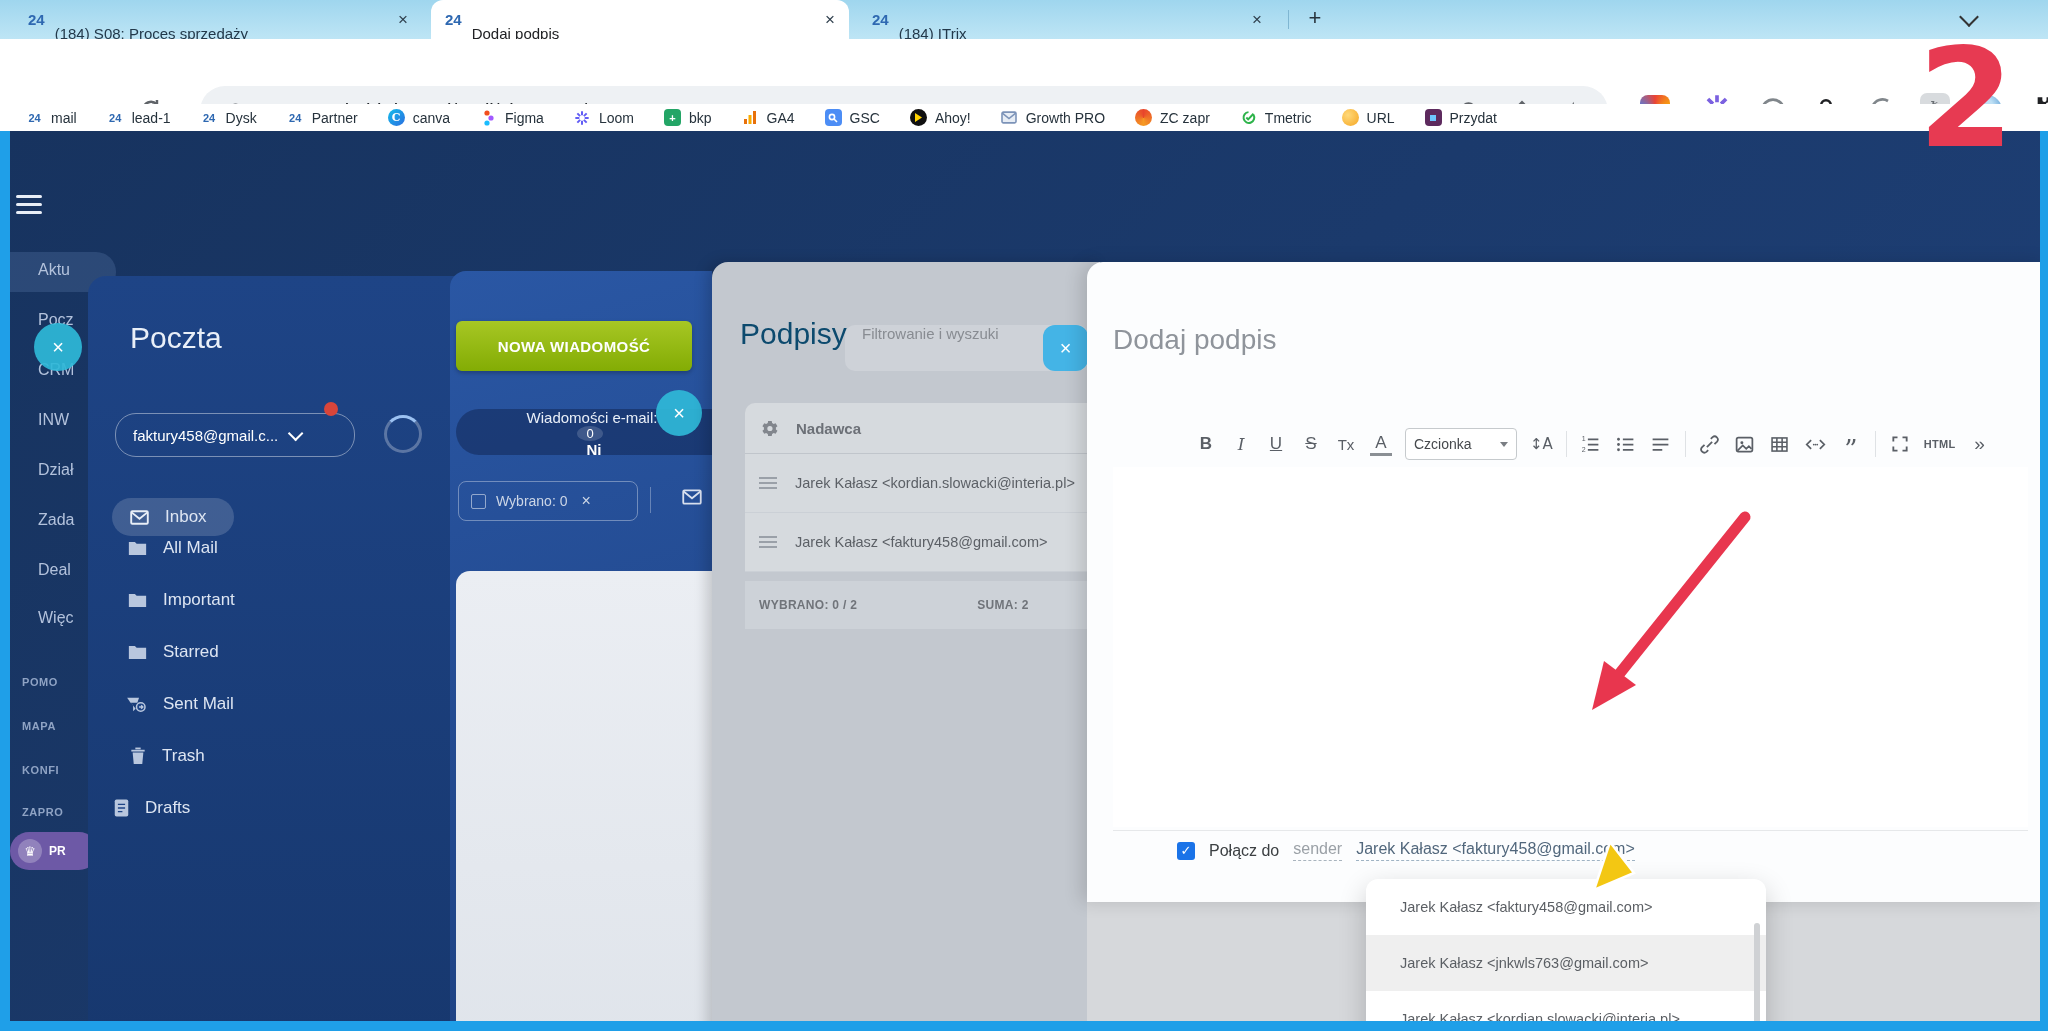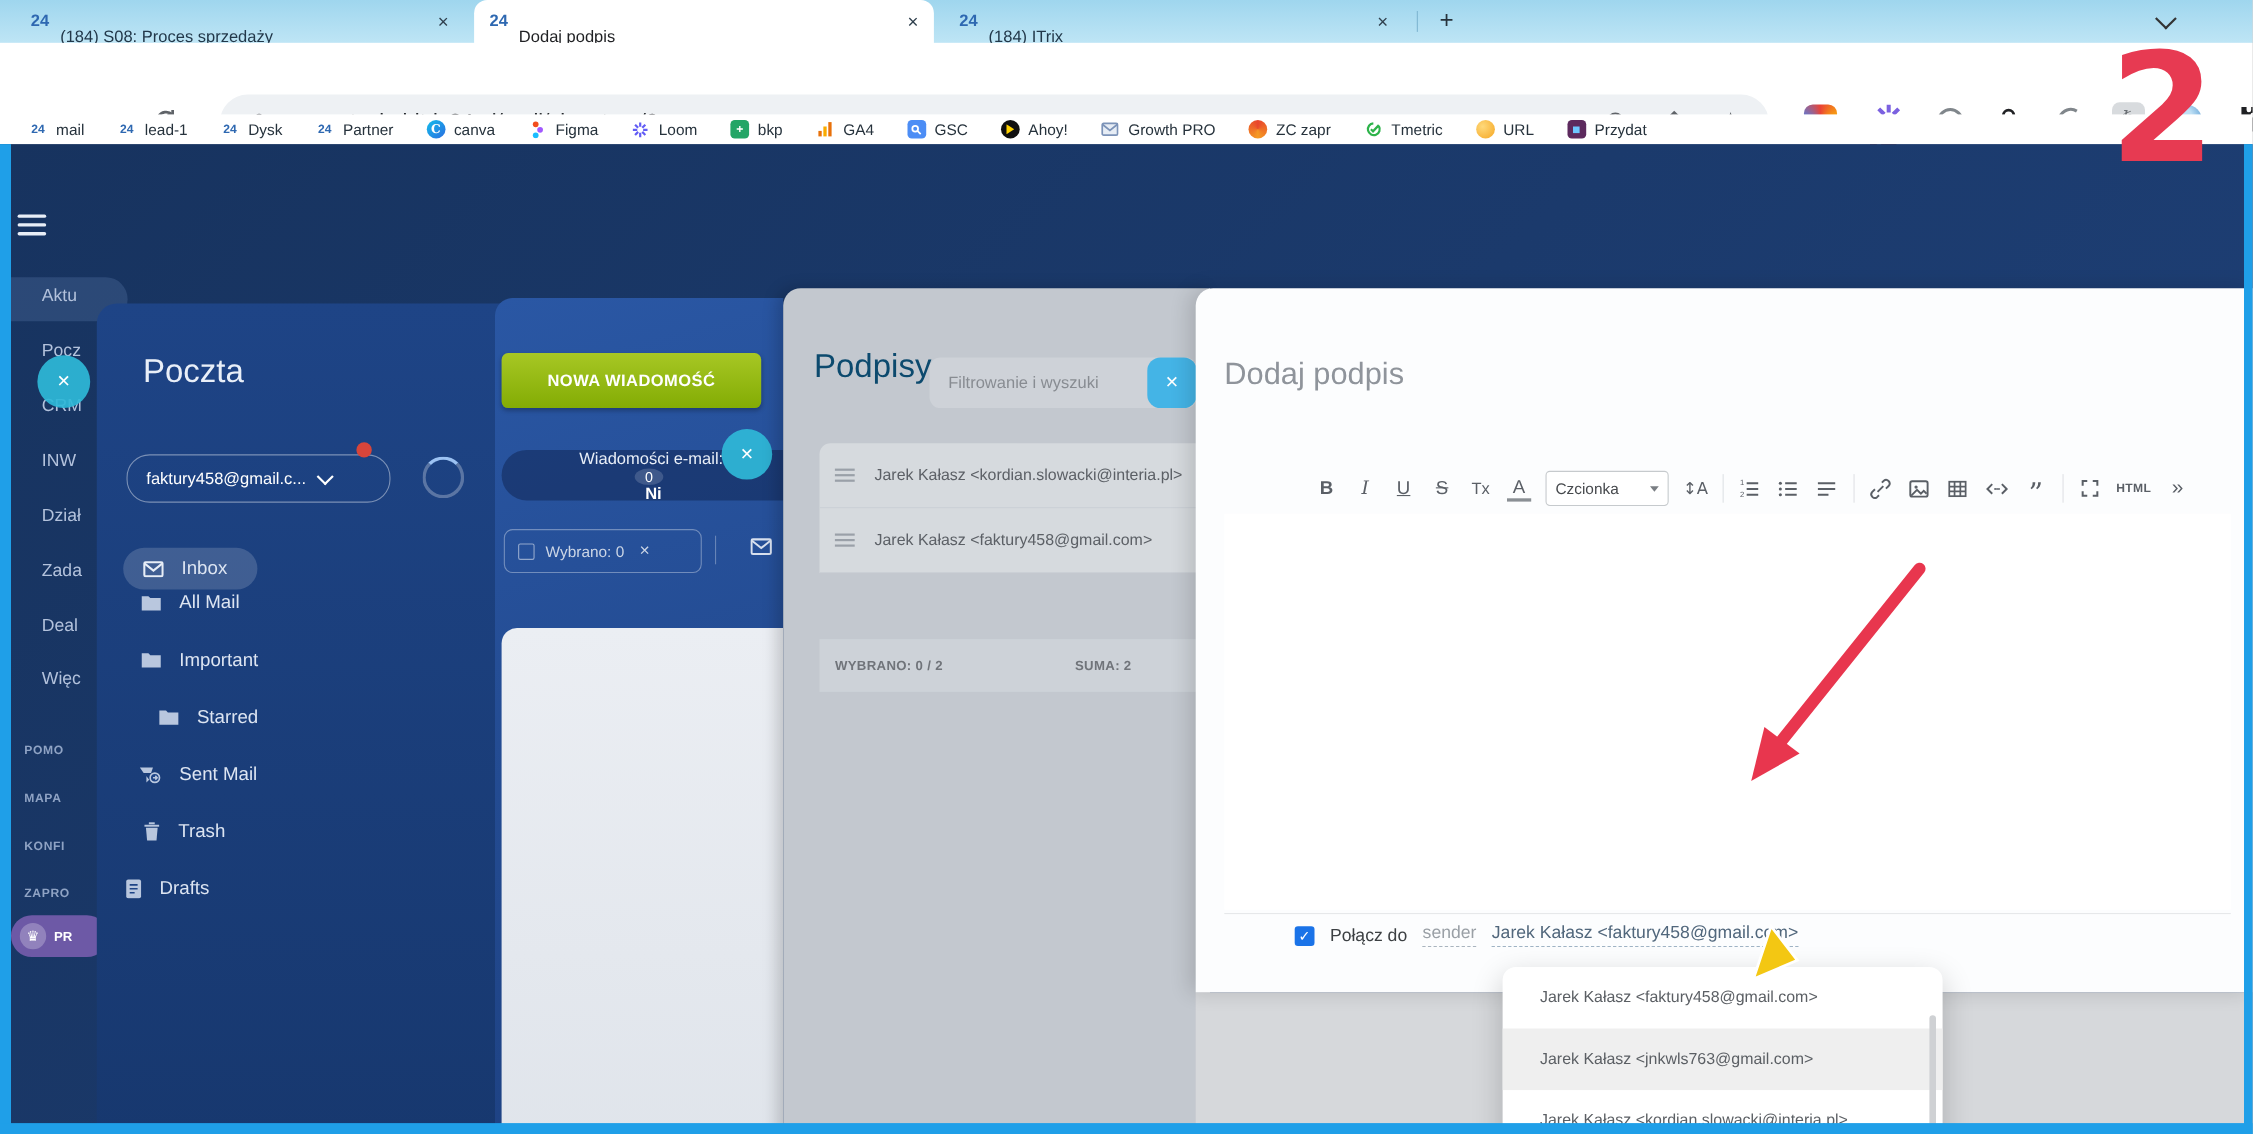--- a/index.html
+++ b/index.html
@@ -77,21 +77,21 @@
   #selchip{left:8px;top:210px;width:178px;height:38px;border:1px solid rgba(255,255,255,.35);
            border-radius:8px;display:flex;align-items:center;color:#ccd6e6;font-size:14px;}
   #listarea{left:6px;top:300px;width:256px;height:591px;border-radius:14px 0 0 0;
             background:linear-gradient(#ebeef3,#dde2e9);}
 
   
   #podpisy{left:712px;top:131px;width:388px;height:900px;background:#c3c8cf;z-index:4;
            border-radius:16px 0 0 0;box-shadow:-5px 0 14px rgba(0,0,0,.18);overflow:hidden;}
   #podpisy .title{font-size:30px;font-weight:300;color:#0c4a6e;}
   #filterbox{left:133px;top:63px;width:243px;height:46px;border-radius:10px;background:#ced2d8;
-             display:flex;align-items:center;overflow:hidden;}
+             display:flex;overflow:hidden;}
   #filterx{left:331px;top:63px;width:45px;height:46px;border-radius:12px;background:#44b4e6;
            color:#fff;font-size:20px;display:flex;align-items:center;justify-content:center;}
   #sigtable{left:33px;top:141px;width:355px;background:#d6dade;border-radius:10px 0 0 0;}
   .sigheader{height:50px;display:flex;align-items:center;gap:18px;color:#6c7077;font-size:15px;
              font-weight:bold;border-bottom:1px solid #c0c5cb;}
   .sigrow{height:58px;display:flex;align-items:center;gap:18px;color:#5c6066;font-size:14.5px;
           border-bottom:1px solid #cbd0d6;white-space:nowrap;overflow:hidden;}
   .rowbars span{display:block;width:18px;height:2px;background:#9aa0a8;margin:3px 0;}
   #sigfooter{left:33px;top:319px;width:355px;height:48px;background:#cdd2d8;display:flex;
              align-items:center;font-size:12px;font-weight:bold;color:#70747a;letter-spacing:.3px;}
@@ -387,21 +387,21 @@
             <path d="M1 2h7l2 2h11v13H1z"></path>
           </svg>
         <span>All Mail</span>
       </div>
       <div class="abs folder" style="left:40px;top:314px;">
         <svg class="ic" width="19" height="16" viewBox="0 0 22 18" fill="#b9c7de">
             <path d="M1 2h7l2 2h11v13H1z"></path>
           </svg>
         <span>Important</span>
       </div>
-      <div class="abs folder" style="left:56px;top:366px;">
+      <div class="abs folder" style="left:40px;top:366px;">
         <svg class="ic" width="19" height="16" viewBox="0 0 22 18" fill="#b9c7de">
             <path d="M1 2h7l2 2h11v13H1z"></path>
           </svg>
         <span>Starred</span>
       </div>
       <div class="abs folder" style="left:38px;top:418px;">
         <svg class="ic" width="21" height="17" viewBox="0 0 24 20" fill="#b9c7de">
             <path d="M1 2h14l-2 6H5z"></path>
             <path d="M1 2l7 9v7l3-3"></path>
             <circle cx="17" cy="13" r="5" fill="#1e4486" stroke="#b9c7de" stroke-width="1.8"></circle>
@@ -450,20 +450,28 @@
     </div>
 
     <div class="abs" id="podpisy">
       <span class="abs title" style="left:28px;top:55px;">Podpisy</span>
       <div class="abs" id="filterbox">
         <span style="margin-left:17px;font-size:15px;color:#888c92;white-space:nowrap;">Filtrowanie i wyszuki</span>
       </div>
       <div class="abs" id="filterx">×</div>
 
       <div class="abs" id="sigtable">
+        <div class="sigheader">
+          <span style="margin-left:14px;">
+            <svg class="ic" width="19" height="19" viewBox="0 0 24 24" fill="#82868d">
+                <path d="M21.3 13.2c.05-.4.08-.8.08-1.2s-.03-.8-.08-1.2l2-1.55-2.3-4-2.45 1a8.6 8.6 0 0 0-2.05-1.2L16.1 2.4H11.5l-.4 2.65a8.6 8.6 0 0 0-2.05 1.2l-2.45-1-2.3 4 2 1.55c-.05.4-.08.8-.08 1.2s.03.8.08 1.2l-2 1.55 2.3 4 2.45-1c.62.5 1.3.9 2.05 1.2l.4 2.65h4.6l.4-2.65a8.6 8.6 0 0 0 2.05-1.2l2.45 1 2.3-4zM13.8 15.3a3.3 3.3 0 1 1 0-6.6 3.3 3.3 0 0 1 0 6.6z"></path>
+              </svg>
+          </span>
+          <span>Nadawca</span>
+        </div>
         <div class="sigrow">
           <span class="rowbars" style="margin-left:14px;">
               <span></span>
               <span></span>
               <span></span>
             </span>
           <span>Jarek Kałasz &lt;kordian.slowacki@interia.pl&gt;</span>
         </div>
         <div class="sigrow">
           <span class="rowbars" style="margin-left:14px;">

